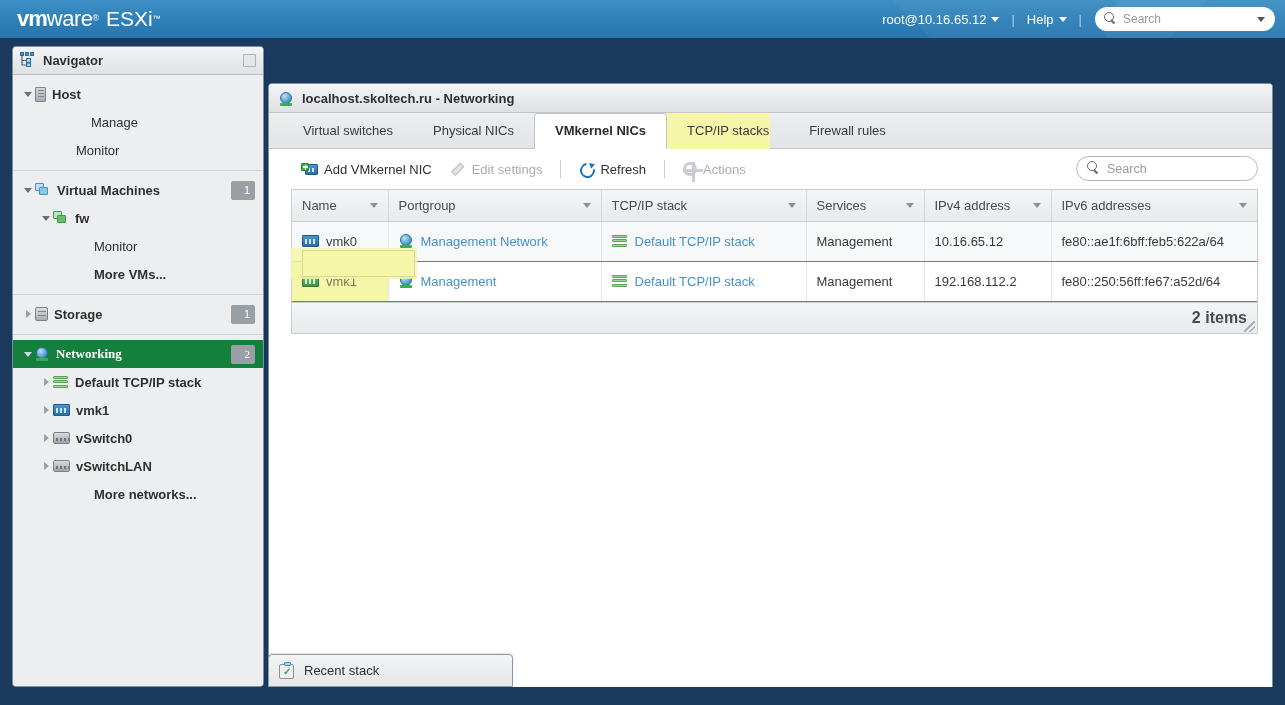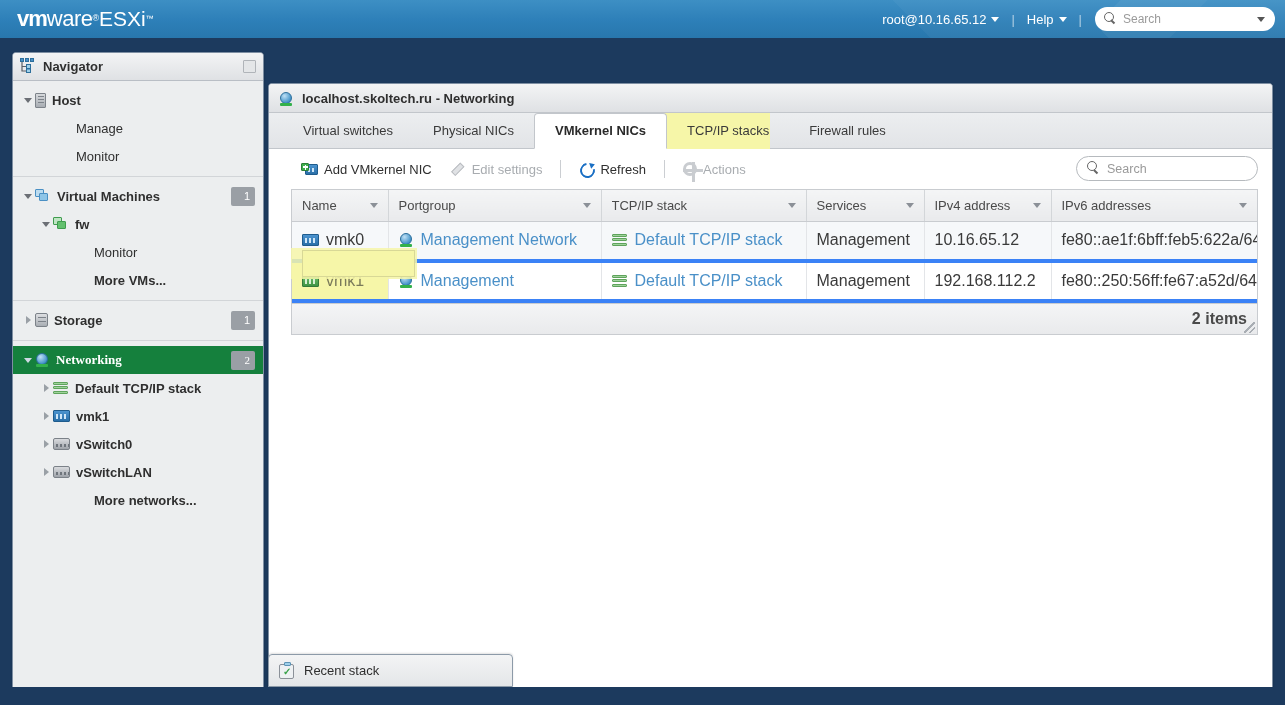--- a/index.html
+++ b/index.html
@@ -32,21 +32,21 @@
     transform: rotate(45deg);
   }
   #brand {
     position: absolute; left: 17px; top: 6px;
     color: #ffffff; letter-spacing: -0.2px;
     white-space: nowrap;
   }
   #brand .vm { font-weight: bold; font-size: 22px; letter-spacing: -1px; }
   #brand .ware { font-weight: normal; font-size: 22px; letter-spacing: -0.5px; }
   #brand .reg { font-size: 9px; vertical-align: super; }
-  #brand .esxi { font-size: 21px; letter-spacing: 0px; }
+  #brand .esxi { font-size: 21px; margin-left: 7px; letter-spacing: 0px; }
   #brand .tm { font-size: 8px; vertical-align: super; }
 
   #topright {
     position: absolute; right: 10px; top: 0; height: 38px;
     display: flex; align-items: center; gap: 0px;
     color: #ffffff; font-size: 13px;
   }
   .tr-link {
     color: #fff; padding: 0 7px; cursor: pointer; white-space: nowrap;
     display: inline-flex; align-items: center; gap: 5px;
@@ -81,21 +81,21 @@
     width: 8px; height: 8px; border: 1.6px solid #666; border-radius: 50%;
   }
   .mag-icon::after {
     content: ""; position: absolute; left: 7px; top: 7.5px;
     width: 5px; height: 1.8px; background: #666;
     transform: rotate(45deg); transform-origin: left center;
   }
 
   
   #sidebar {
-    position: absolute; left: 12px; top: 52px;
+    position: absolute; left: 12px; top: 46px;
     width: 252px; height: 641px;
     background: #e8eaec;
     border: 1px solid #7e8fa3;
     border-radius: 4px;
     box-shadow: 0 1px 2px rgba(0,0,0,0.25);
     overflow: hidden;
   }
   #nav-header {
     height: 28px;
     background: linear-gradient(180deg,#f3f4f5 0%, #dfe1e4 100%);
@@ -259,23 +259,23 @@
     text-align: left; position: relative;
   }
   thead th:last-child { border-right: none; }
   th .hdr { display: flex; align-items: center; }
   th .hdr .lbl { flex: 1; white-space: nowrap; overflow: hidden; }
   .hdr-caret {
     width:0;height:0;border-left:4px solid transparent;border-right:4px solid transparent;
     border-top:5px solid #8b9097; margin-left: 6px; flex: none;
   }
   tbody td {
-    height: 40px; padding: 0 10px; font-size: 16px;
+    height: 40px; padding: 0 10px; font-size: 13px;
     border-right: 1px solid #e3e5e8;
-    border-bottom: 4px solid #3b82f6;
+    border-bottom: 1px solid #3b82f6;
     white-space: nowrap; overflow: hidden; color: #3a3a3a;
   }
   tbody td:last-child { border-right: none; }
   tbody tr.alt td { background: #f6f8fa; }
   td .cell { display: flex; align-items: center; gap: 7px; }
   .lnk { color: #4a90c8; }
   tbody tr.hl-name td.c-name { background: #f6f6a8; }
   #row-highlight {
     position: absolute; left: -1px; top: 58px;
     width: 126px; height: 31px;
@@ -370,21 +370,21 @@
   </div>
   <div id="nav-body">
       <div class="tree-group">
         <div class="tree-row" style="padding-left: 8px;">
           <span class="t-arrow">
             <span class="arr-down"></span>
           </span>
           <span class="ic-host" style="margin-right: 6px;"></span>
           <span class="t-label bold">Host</span>
         </div>
-        <div class="tree-row" style="padding-left: 26px;">
+        <div class="tree-row" style="padding-left: 26px; margin-left: 15px;">
           <span class="t-arrow"></span>
           <span class="t-ico"></span>
           <span class="t-label">Manage</span>
         </div>
         <div class="tree-row" style="padding-left: 26px;">
           <span class="t-arrow"></span>
           <span class="t-ico"></span>
           <span class="t-label">Monitor</span>
         </div>
       </div>

